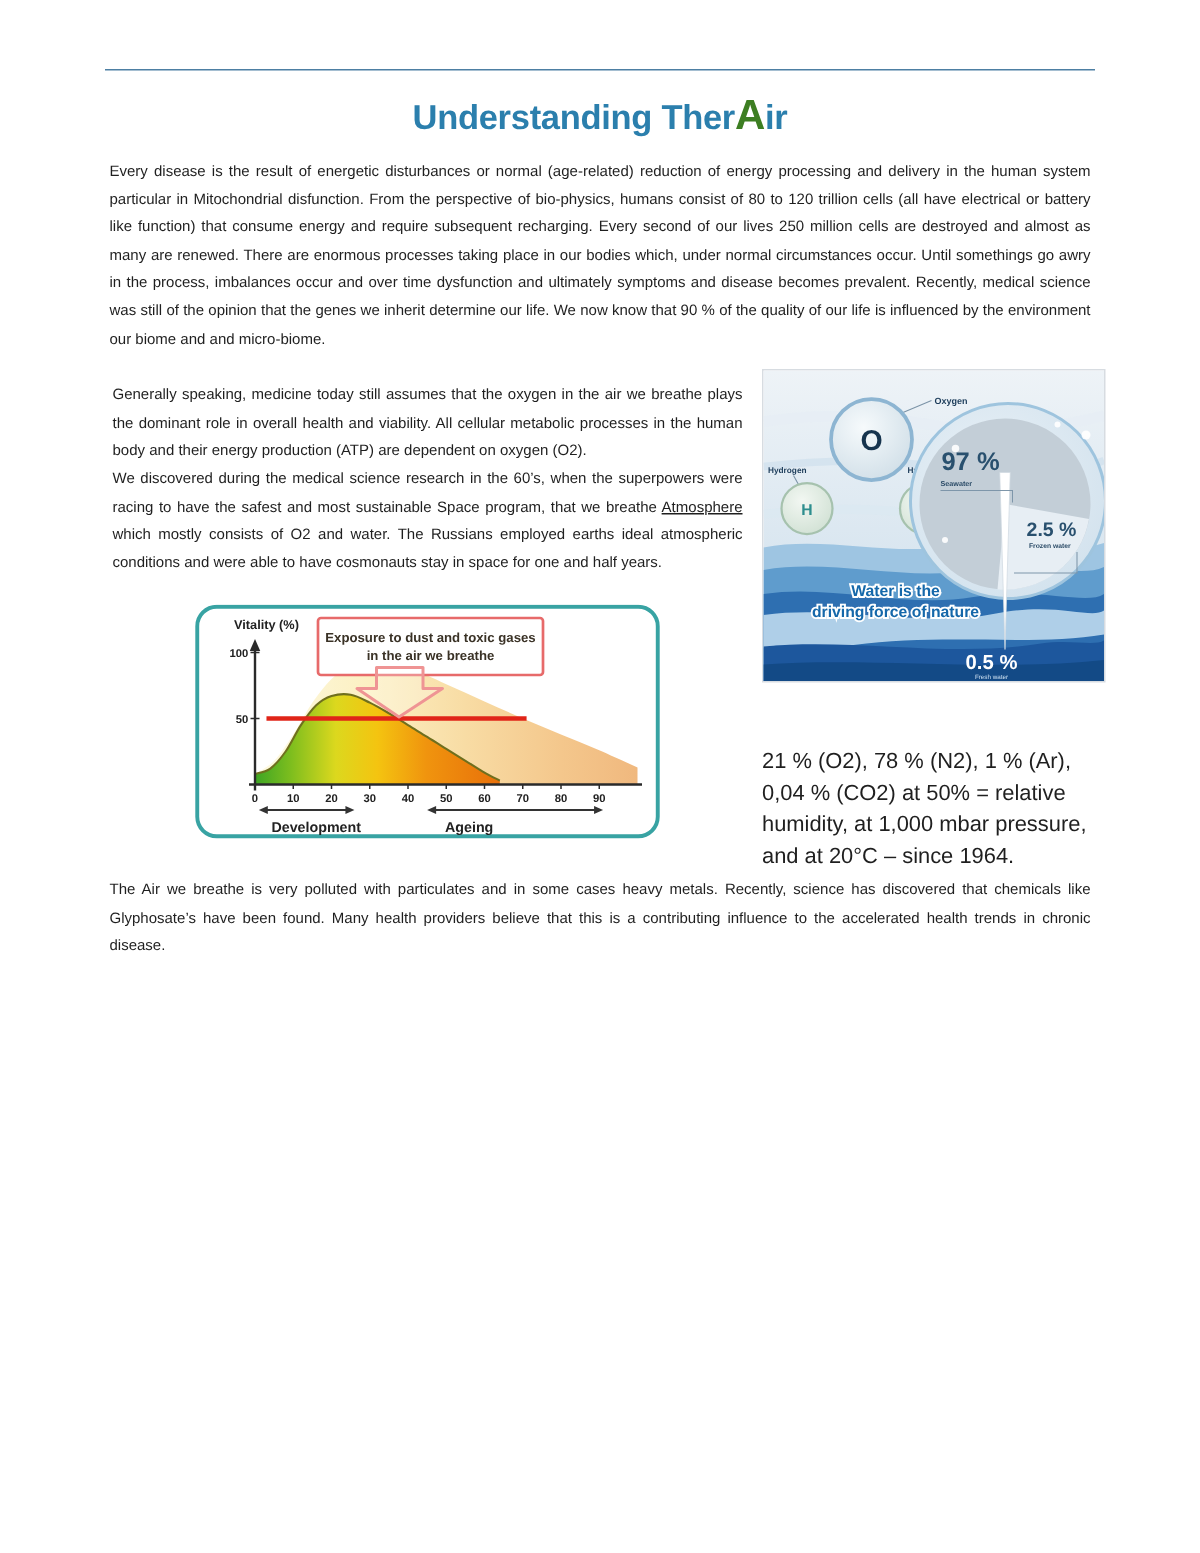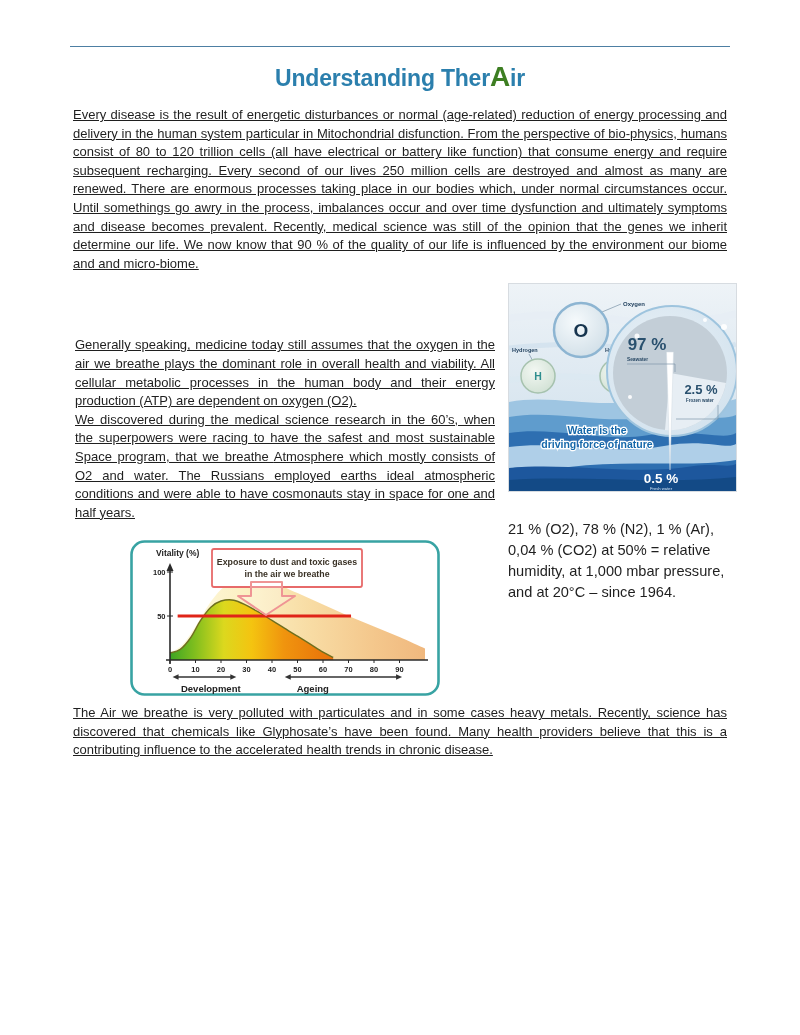--- a/index.html
+++ b/index.html
@@ -2,30 +2,30 @@
 <html><head>
 <meta charset="utf-8">
 <style>
   html,body{margin:0;padding:0;background:#ffffff;}
   .page{position:relative;width:800px;height:853px;background:#ffffff;overflow:hidden;
         font-family:"Liberation Sans",sans-serif;color:#1f1f1f;}
   .rule{border:none;border-top:1.6px solid #4d7fa3;margin:0 70px;height:0;}
   .rule-top{margin-top:46px;}
   h1.title{margin:14px 0 0;text-align:center;font-size:23px;font-weight:bold;color:#2b7fad;letter-spacing:-0.2px;}
   h1.title .accent{color:#3d7e22;font-size:28px;}
-  .body-text{font-size:13px;line-height:18.6px;text-align:justify;text-decoration:underline;}
+  .body-text{font-size:10px;line-height:18.6px;text-align:justify;}
   .intro{margin:13px 73px 0;}
   .quote{margin:7px 0 0 170px;font-style:italic;font-size:13.8px;line-height:17.5px;}
   .quote div{margin:0;}
   .columns{display:flex;gap:13px;margin:19px 65px 0 75px;align-items:flex-start;}
-  .left-col{width:420px;margin-top:44px;}
+  .left-col{width:420px;}
   .left-col p{margin:0;}
   .right-col{width:227px;margin-top:-9px;}
   .water-figure{margin:0;width:227px;height:207px;border:1px solid #d7dce1;box-sizing:content-box;}
-  .note{margin:27px 0 0;font-size:14.6px;line-height:21px;}
+  .note{margin:43px 0 0;font-size:14.6px;line-height:21px;}
   .vitality-figure{margin:18px 0 0 55px;width:310px;}
   .pollution{margin:3px 73px 0;}
   .u{text-decoration:underline;}
   .footer{position:absolute;left:0;right:0;top:950px;}
   .footer-row{display:flex;justify-content:flex-end;margin:9px 73px 0 75px;
               font-size:12.5px;color:#701a75;}
   .footer-brand{letter-spacing:0.5px;}
   svg text{font-family:"Liberation Sans",sans-serif;}
 </style>
 </head>

